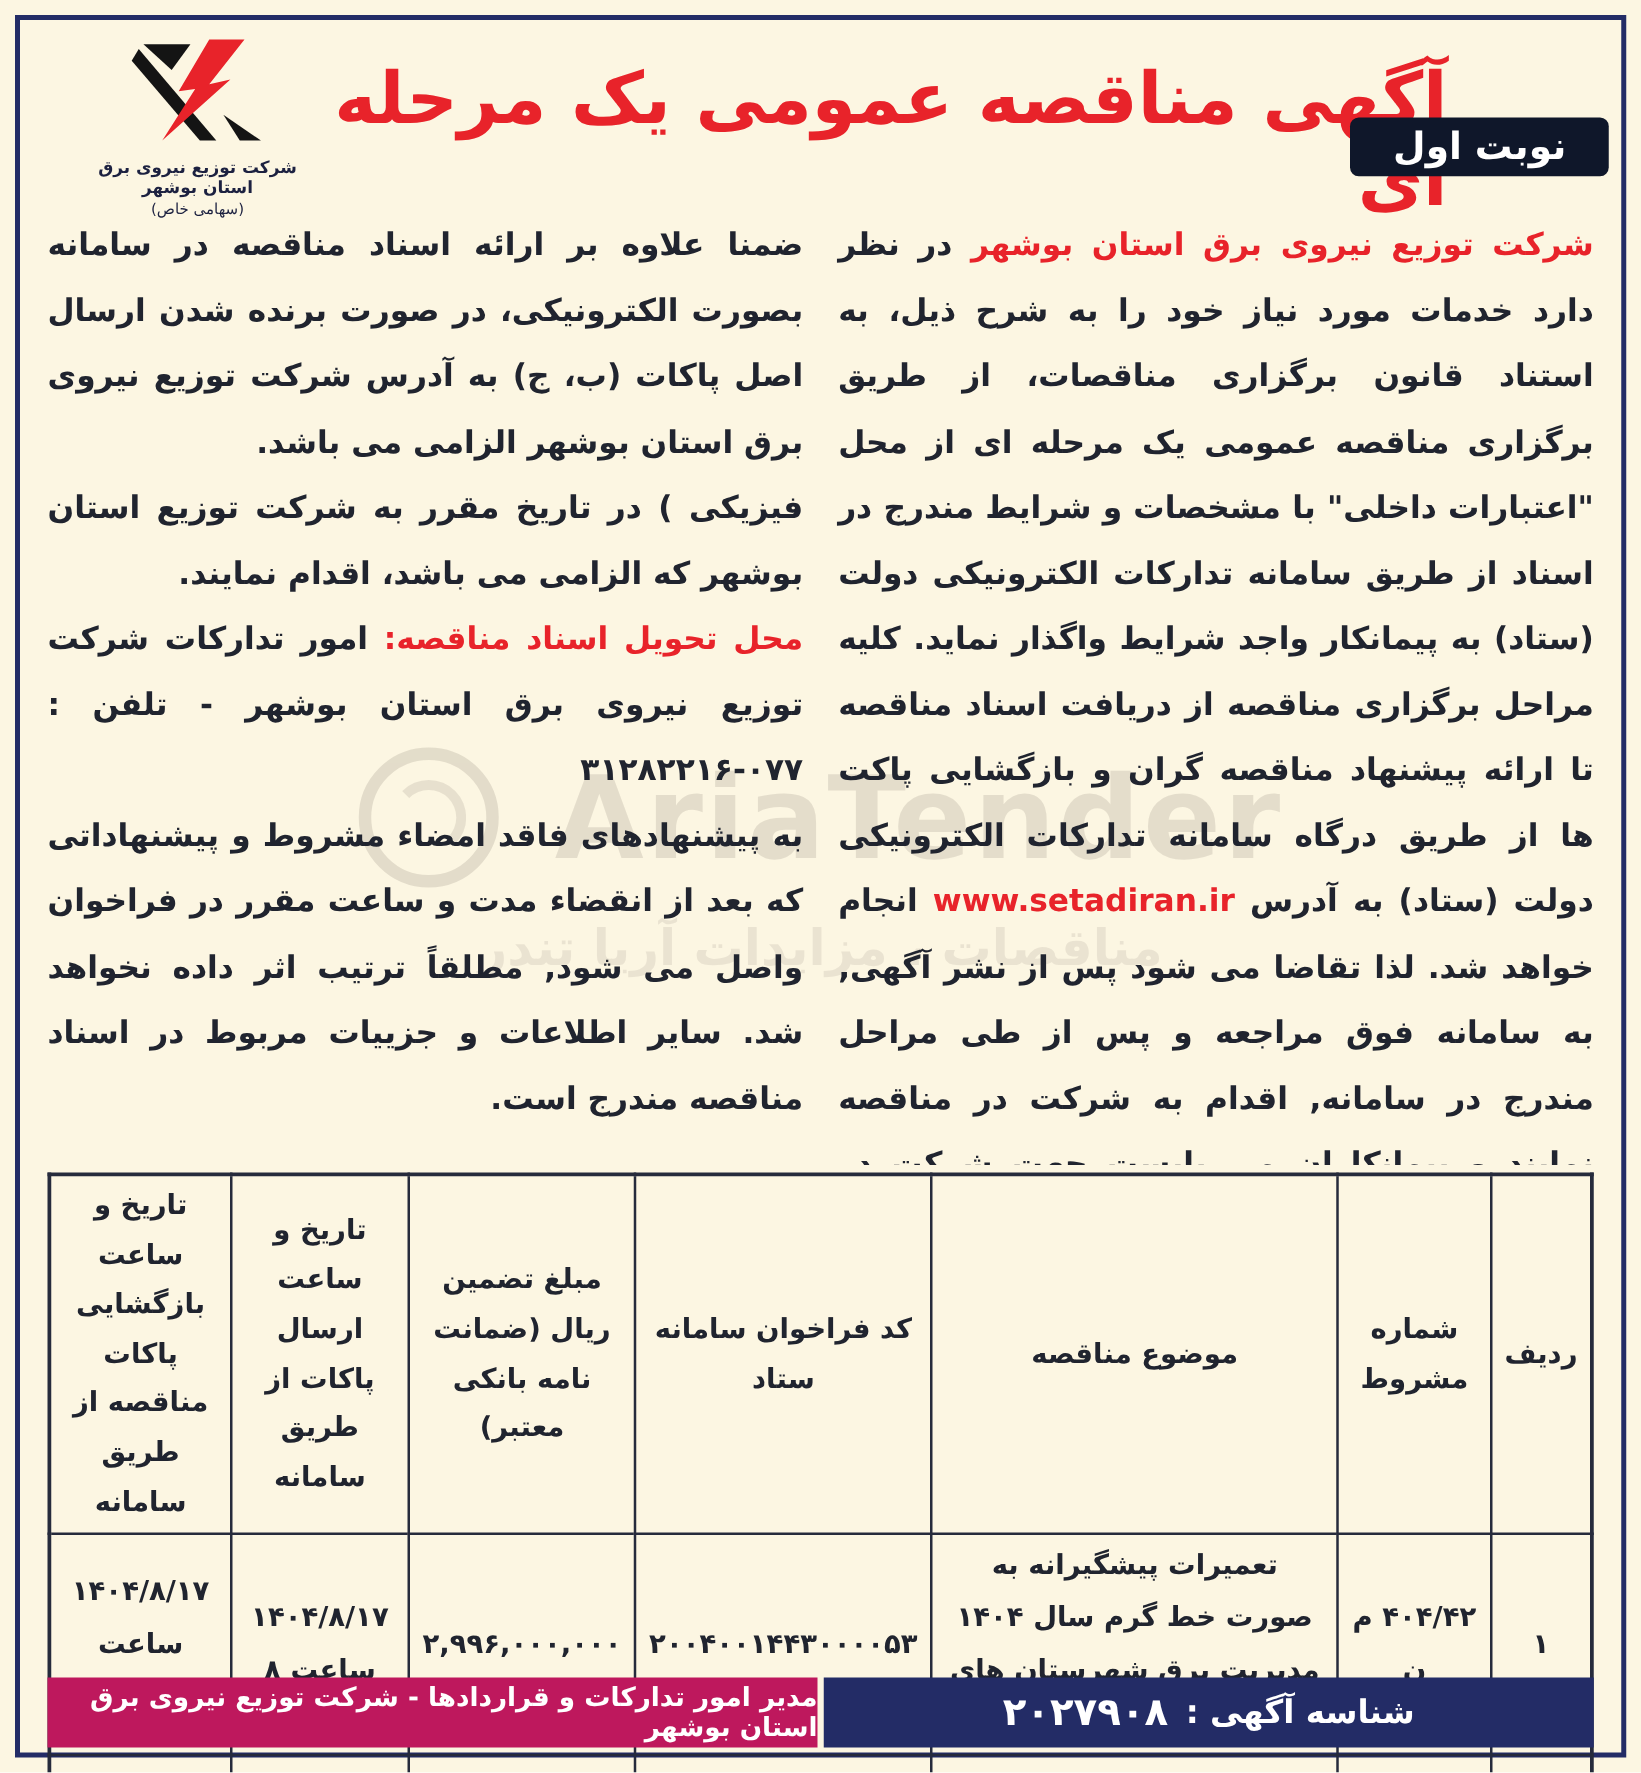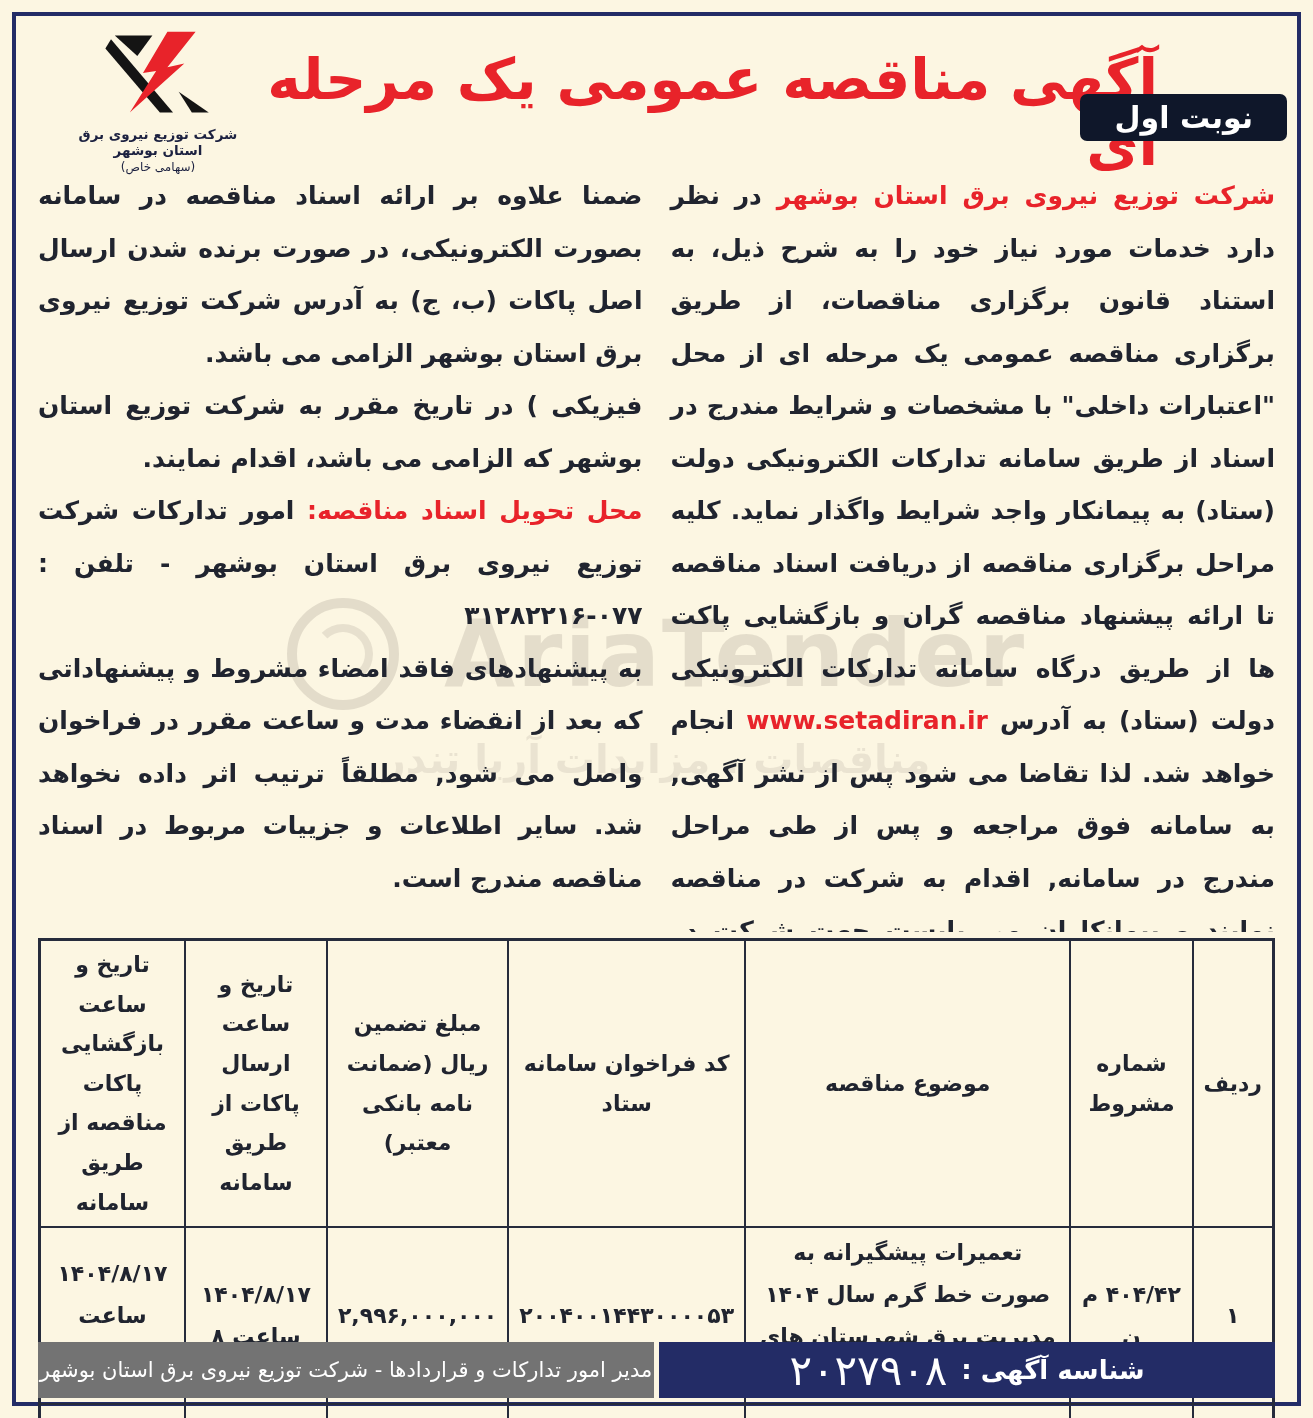--- a/index.html
+++ b/index.html
@@ -77,25 +77,25 @@
   
   .footer {
     position:absolute; left:38px; right:38px; bottom:20px; height:56px;
     display:flex; gap:5px;
   }
   .ad-id-bar {
     flex:1; background:#232c66; color:#ffffff;
     display:flex; align-items:center; justify-content:center; gap:14px;
   }
   .ad-id-label { font-size:26px; font-weight:bold; }
-  .ad-id-value { font-size:42px; font-weight:normal; letter-spacing:1px; }
+  .ad-id-value { font-size:31px; font-weight:bold; letter-spacing:1px; }
   .signature-bar {
-    flex:1; background:#737373; color:#ffffff;
+    flex:1; background:#be185d; color:#ffffff;
     display:flex; align-items:center; justify-content:center;
-    font-size:21px; font-weight:normal;
+    font-size:21px; font-weight:bold;
   }
 </style>
 </head>
 <body>
 
 <div class="page">
   <div class="frame"></div>
 
   <div class="watermark">
     <div class="wm-row">

